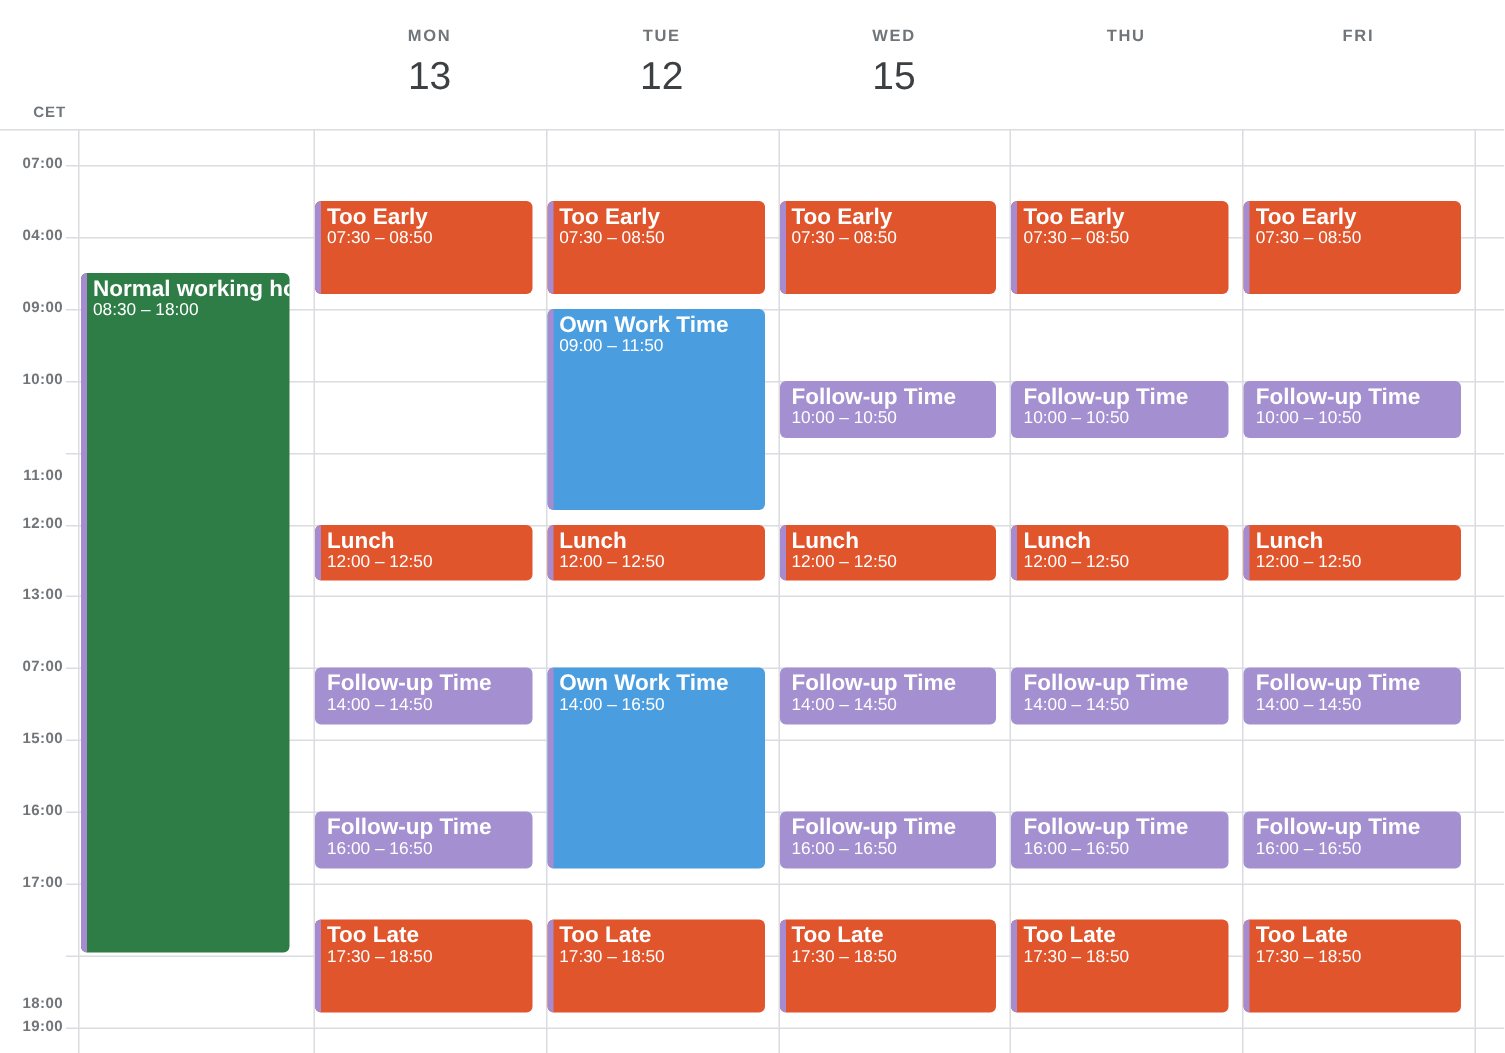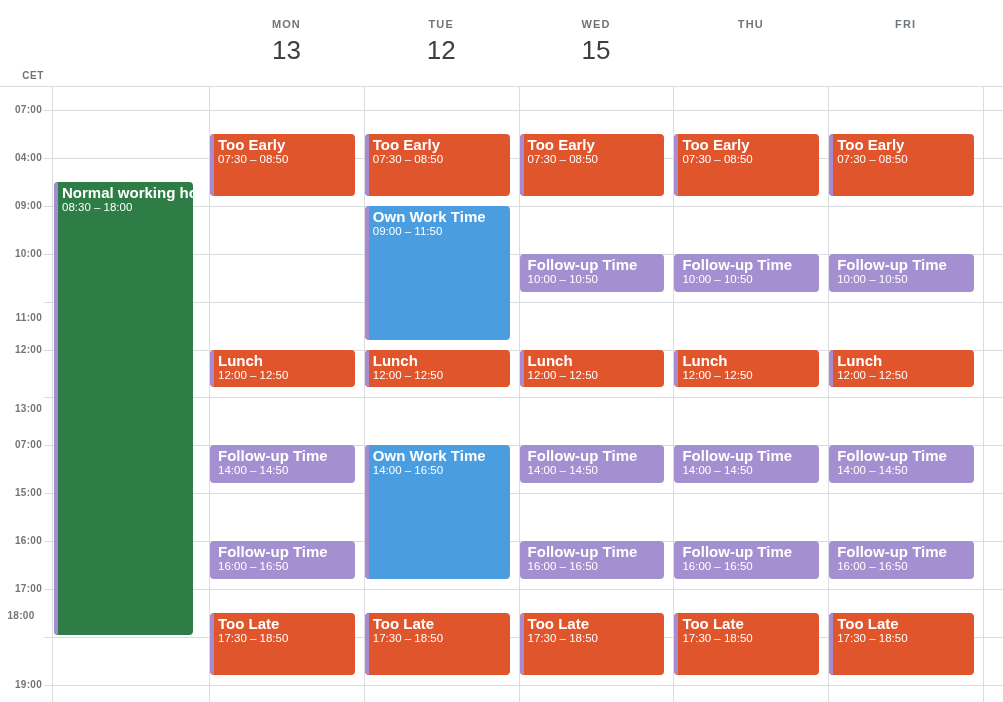--- a/index.html
+++ b/index.html
@@ -178,36 +178,36 @@
         <div class="hour-tick" style="top: 168px;"></div>
         <div class="hour-label" style="top: 162px;">10:00</div>
         <div class="hour-line" style="top: 216px;"></div>
         <div class="hour-tick" style="top: 216px;"></div>
         <div class="hour-label" style="top: 226px;">11:00</div>
         <div class="hour-line" style="top: 264px;"></div>
         <div class="hour-tick" style="top: 264px;"></div>
         <div class="hour-label" style="top: 258px;">12:00</div>
         <div class="hour-line" style="top: 311px;"></div>
         <div class="hour-tick" style="top: 311px;"></div>
-        <div class="hour-label" style="top: 317px;">13:00</div>
+        <div class="hour-label" style="top: 305px;">13:00</div>
         <div class="hour-line" style="top: 359px;"></div>
         <div class="hour-tick" style="top: 359px;"></div>
         <div class="hour-label" style="top: 353px;">07:00</div>
         <div class="hour-line" style="top: 407px;"></div>
         <div class="hour-tick" style="top: 407px;"></div>
         <div class="hour-label" style="top: 401px;">15:00</div>
         <div class="hour-line" style="top: 455px;"></div>
         <div class="hour-tick" style="top: 455px;"></div>
         <div class="hour-label" style="top: 449px;">16:00</div>
         <div class="hour-line" style="top: 503px;"></div>
         <div class="hour-tick" style="top: 503px;"></div>
         <div class="hour-label" style="top: 497px;">17:00</div>
         <div class="hour-line" style="top: 551px;"></div>
         <div class="hour-tick" style="top: 551px;"></div>
-        <div class="hour-label" style="top: 524px; text-align: center;">18:00</div>
+        <div class="hour-label" style="top: 578px;">18:00</div>
         <div class="hour-line" style="top: 599px;"></div>
         <div class="hour-tick" style="top: 599px;"></div>
         <div class="hour-label" style="top: 593px;">19:00</div>
       </div>
     <div id="col-lines">
         <div class="col-line" style="left: 52px;"></div>
         <div class="col-line" style="left: 209px;"></div>
         <div class="col-line" style="left: 364px;"></div>
         <div class="col-line" style="left: 519px;"></div>
         <div class="col-line" style="left: 673px;"></div>

